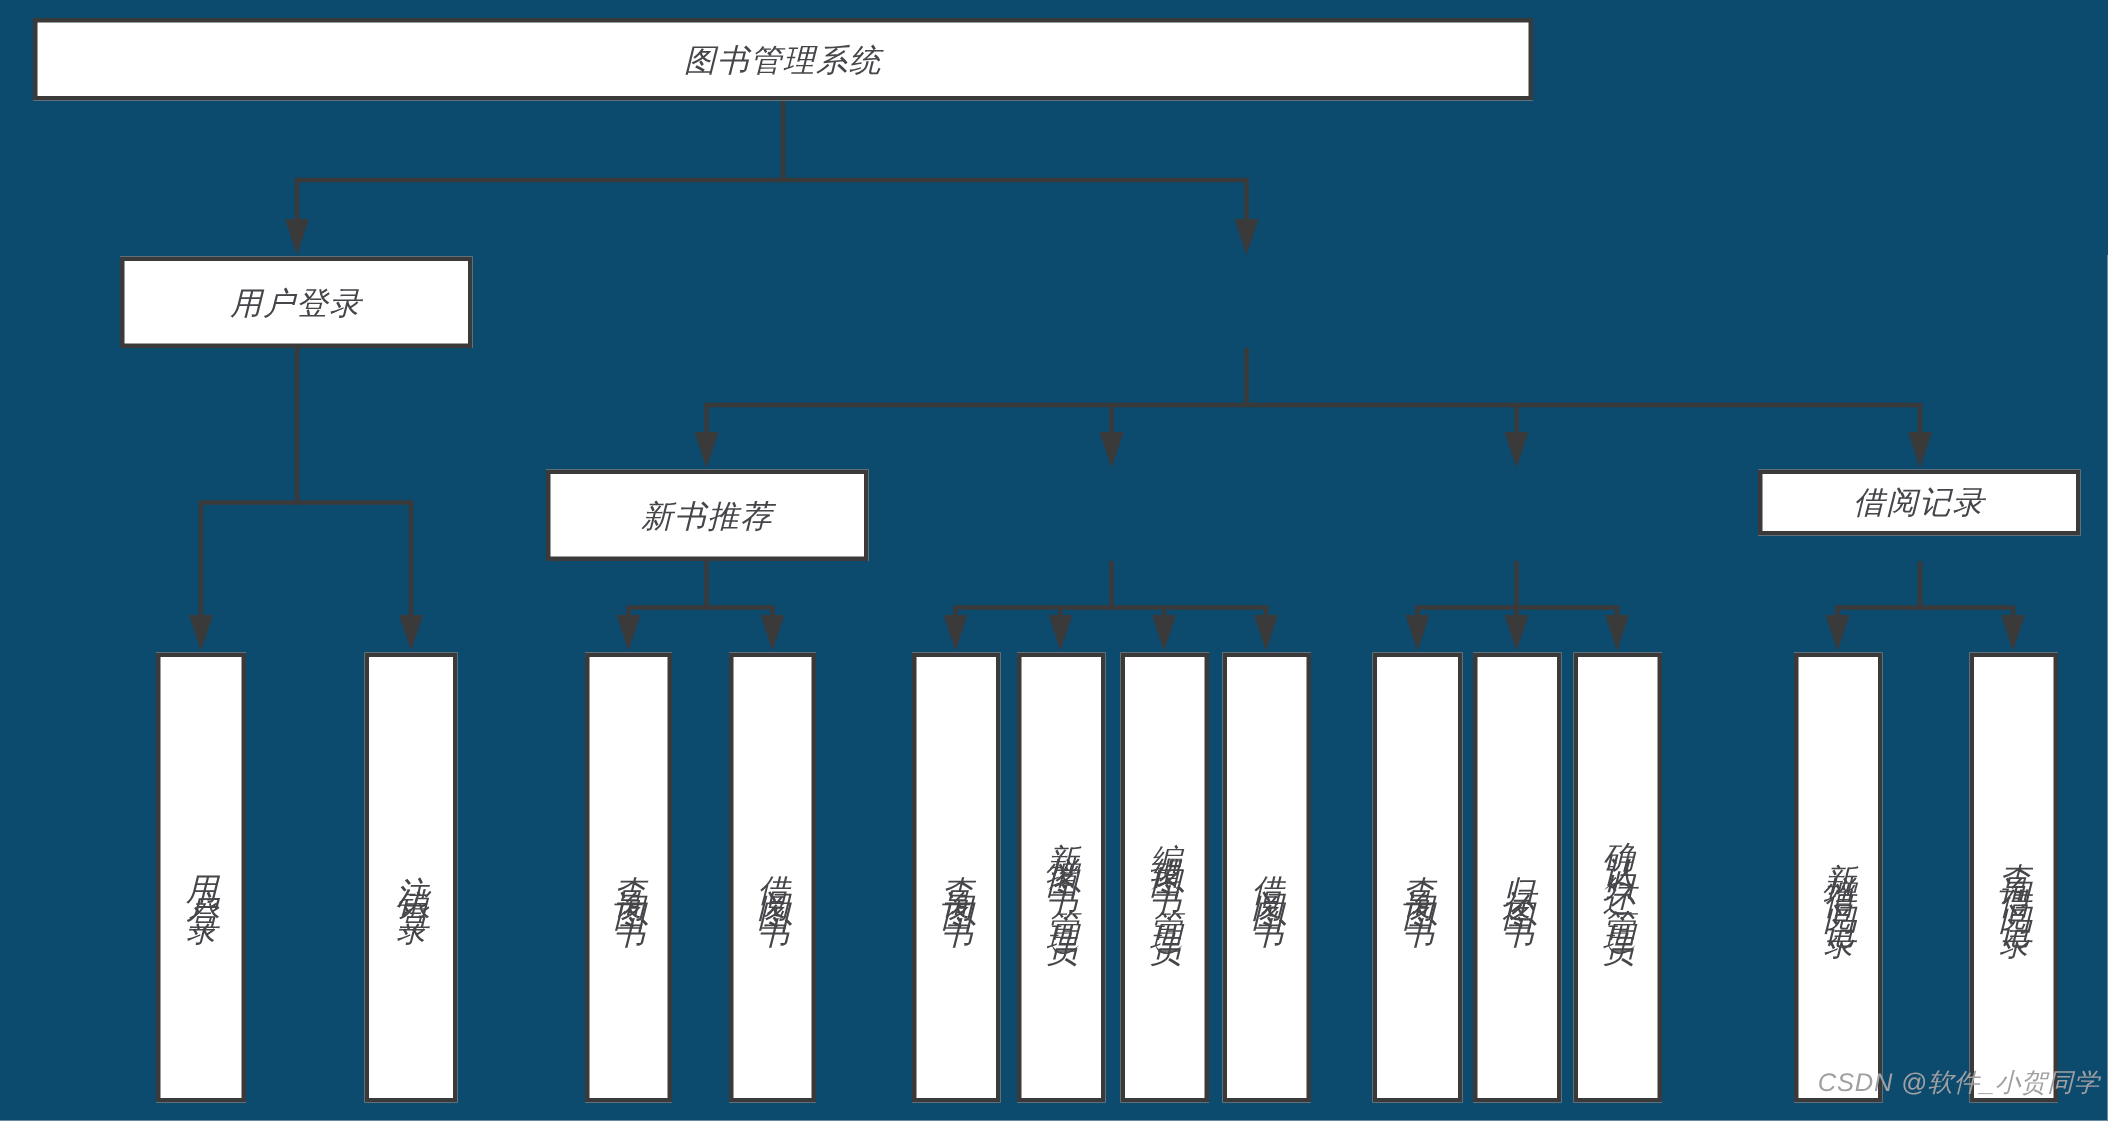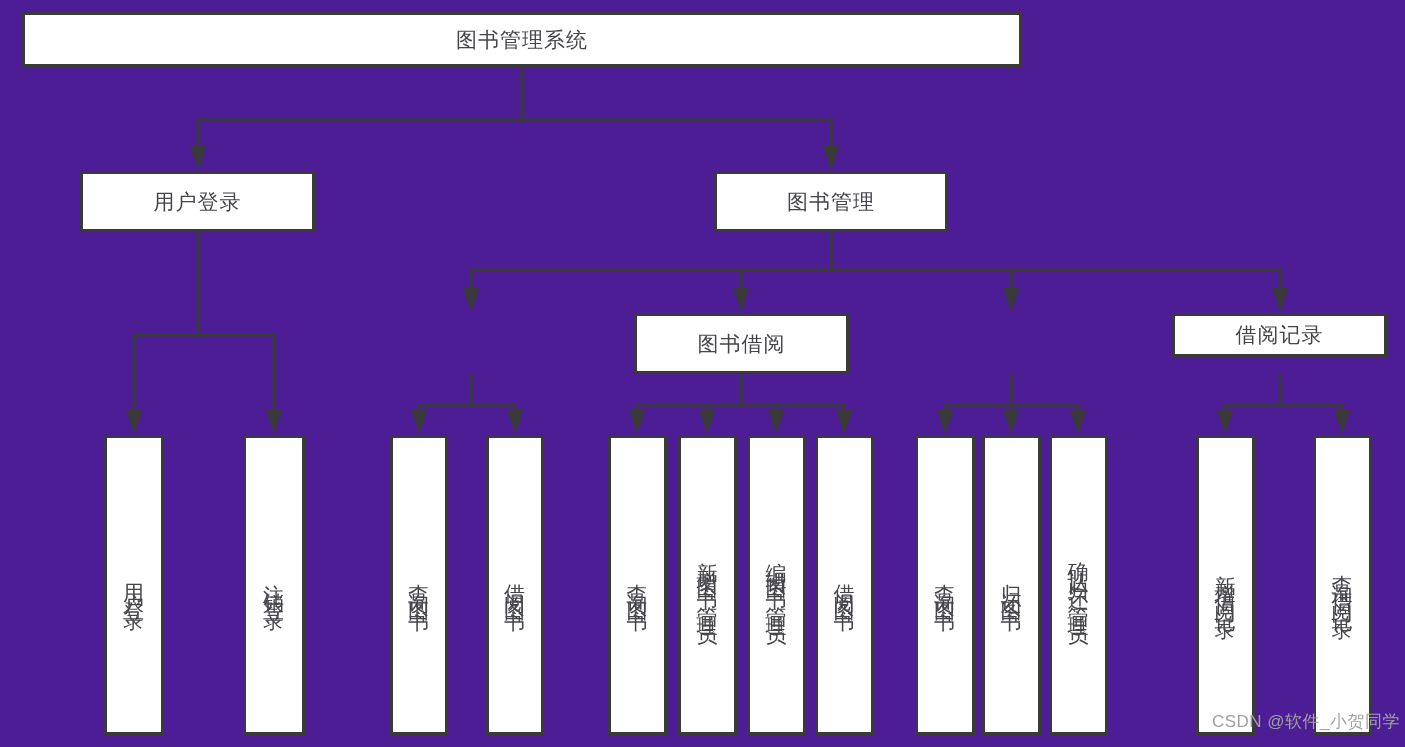--- a/index.html
+++ b/index.html
@@ -7,21 +7,21 @@
     --text:#45454a;
     --wm:#a0a0a3;
   }
   *{box-sizing:border-box;margin:0;padding:0;}
   html,body{background:#ffffff;}
   body{
     font-family:"Liberation Sans","DejaVu Sans",sans-serif;
     width:1405px;height:747px;overflow:hidden;
   }
   .canvas{
-    position:relative;width:1405px;height:747px;background:#4c1d95;
+    position:relative;width:1405px;height:747px;background:#0c4a6e;font-style:italic;
   }
   .wires{position:absolute;left:0;top:0;z-index:1;}
   .wires line{stroke:var(--line);stroke-width:3;}
   .wires polygon{fill:var(--line);stroke:none;}
   .node{
     position:absolute;z-index:2;background:#ffffff;
     border:3px solid var(--line);
     display:flex;align-items:center;justify-content:center;
     color:var(--text);
   }
@@ -109,26 +109,23 @@
     <polygon points="1334,410 1350,410 1342,434"></polygon>
   </svg>
 
   <div class="node hnode" style="left:22px;top:12px;width:1000px;height:55px">
     <span>图书管理系统</span>
   </div>
 
   <div class="node hnode" style="left:80px;top:171px;width:235px;height:61px">
     <span>用户登录</span>
   </div>
-  <div class="node hnode" style="left:714px;top:171px;width:234px;height:61px">
-    <span>图书管理</span>
-  </div>
 
-  <div class="node hnode" style="left:634px;top:313px;width:215px;height:61px">
-    <span>图书借阅</span>
+  <div class="node hnode" style="left:364px;top:313px;width:215px;height:61px">
+    <span>新书推荐</span>
   </div>
   <div class="node hnode" style="left:1172px;top:313px;width:215px;height:44px">
     <span>借阅记录</span>
   </div>
 
   <div class="node vnode" style="left:104px;width:60px">
     <span class="vtext">用户登录</span>
   </div>
   <div class="node vnode" style="left:243px;width:62px">
     <span class="vtext">注销登录</span>

